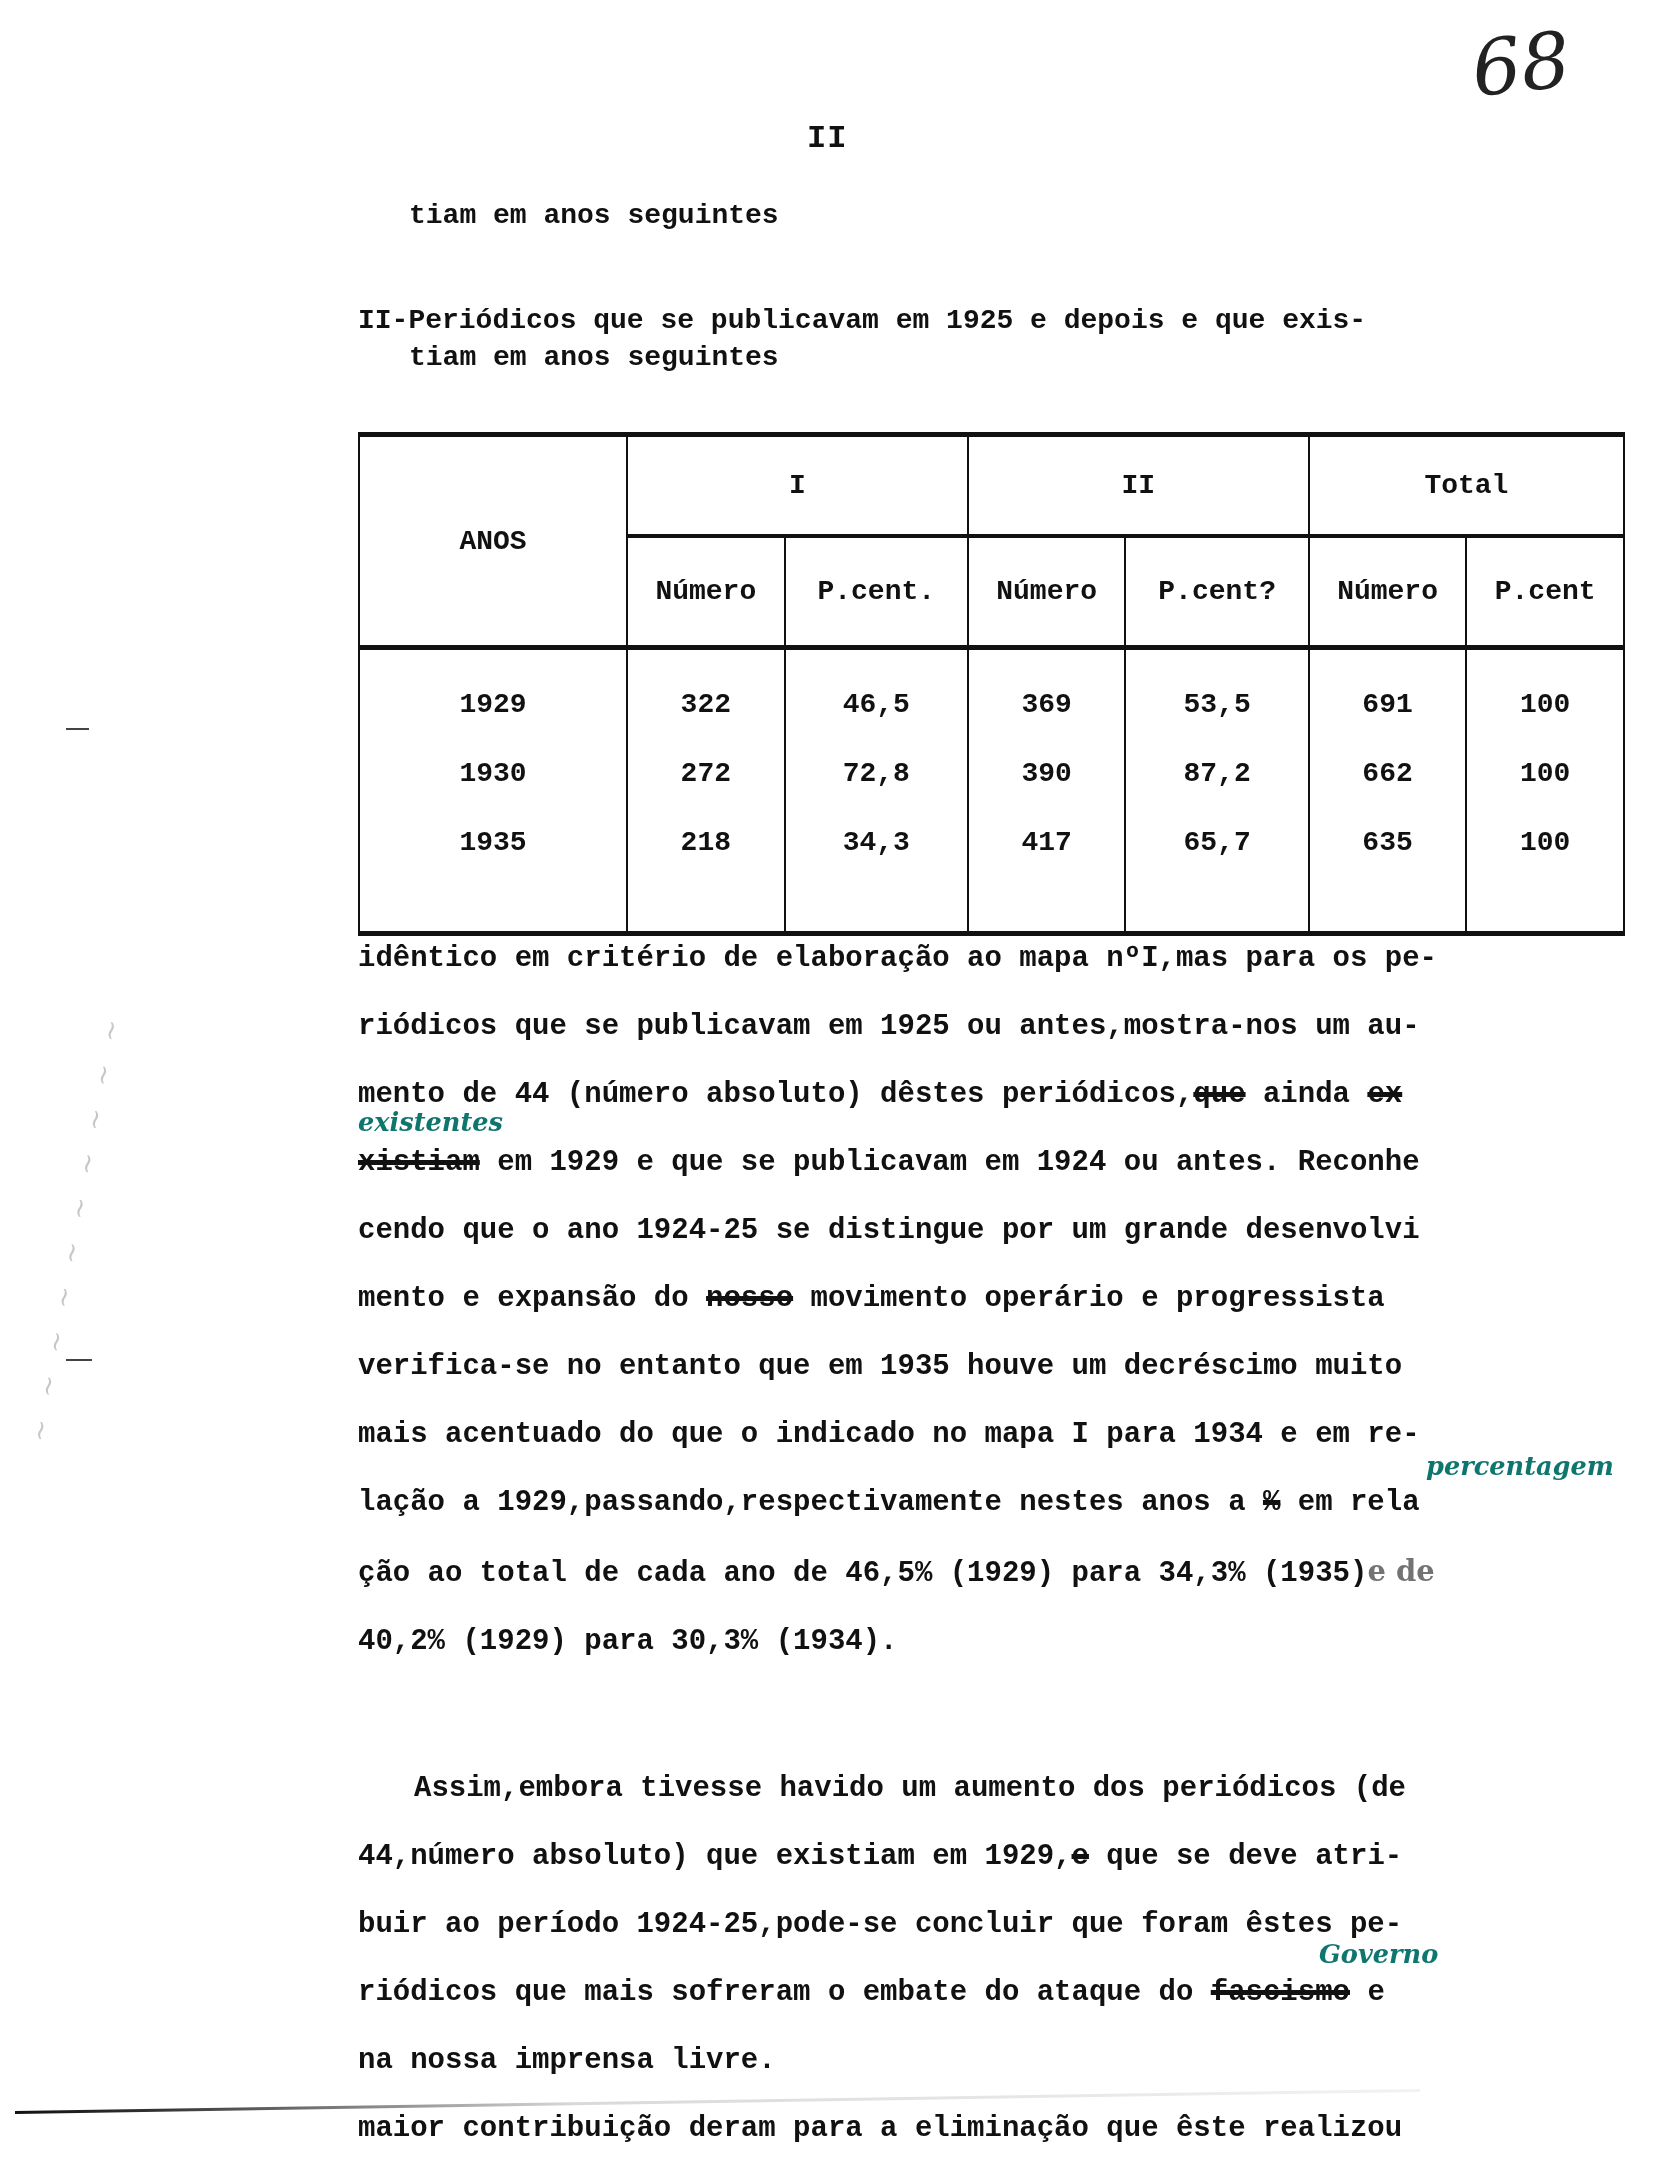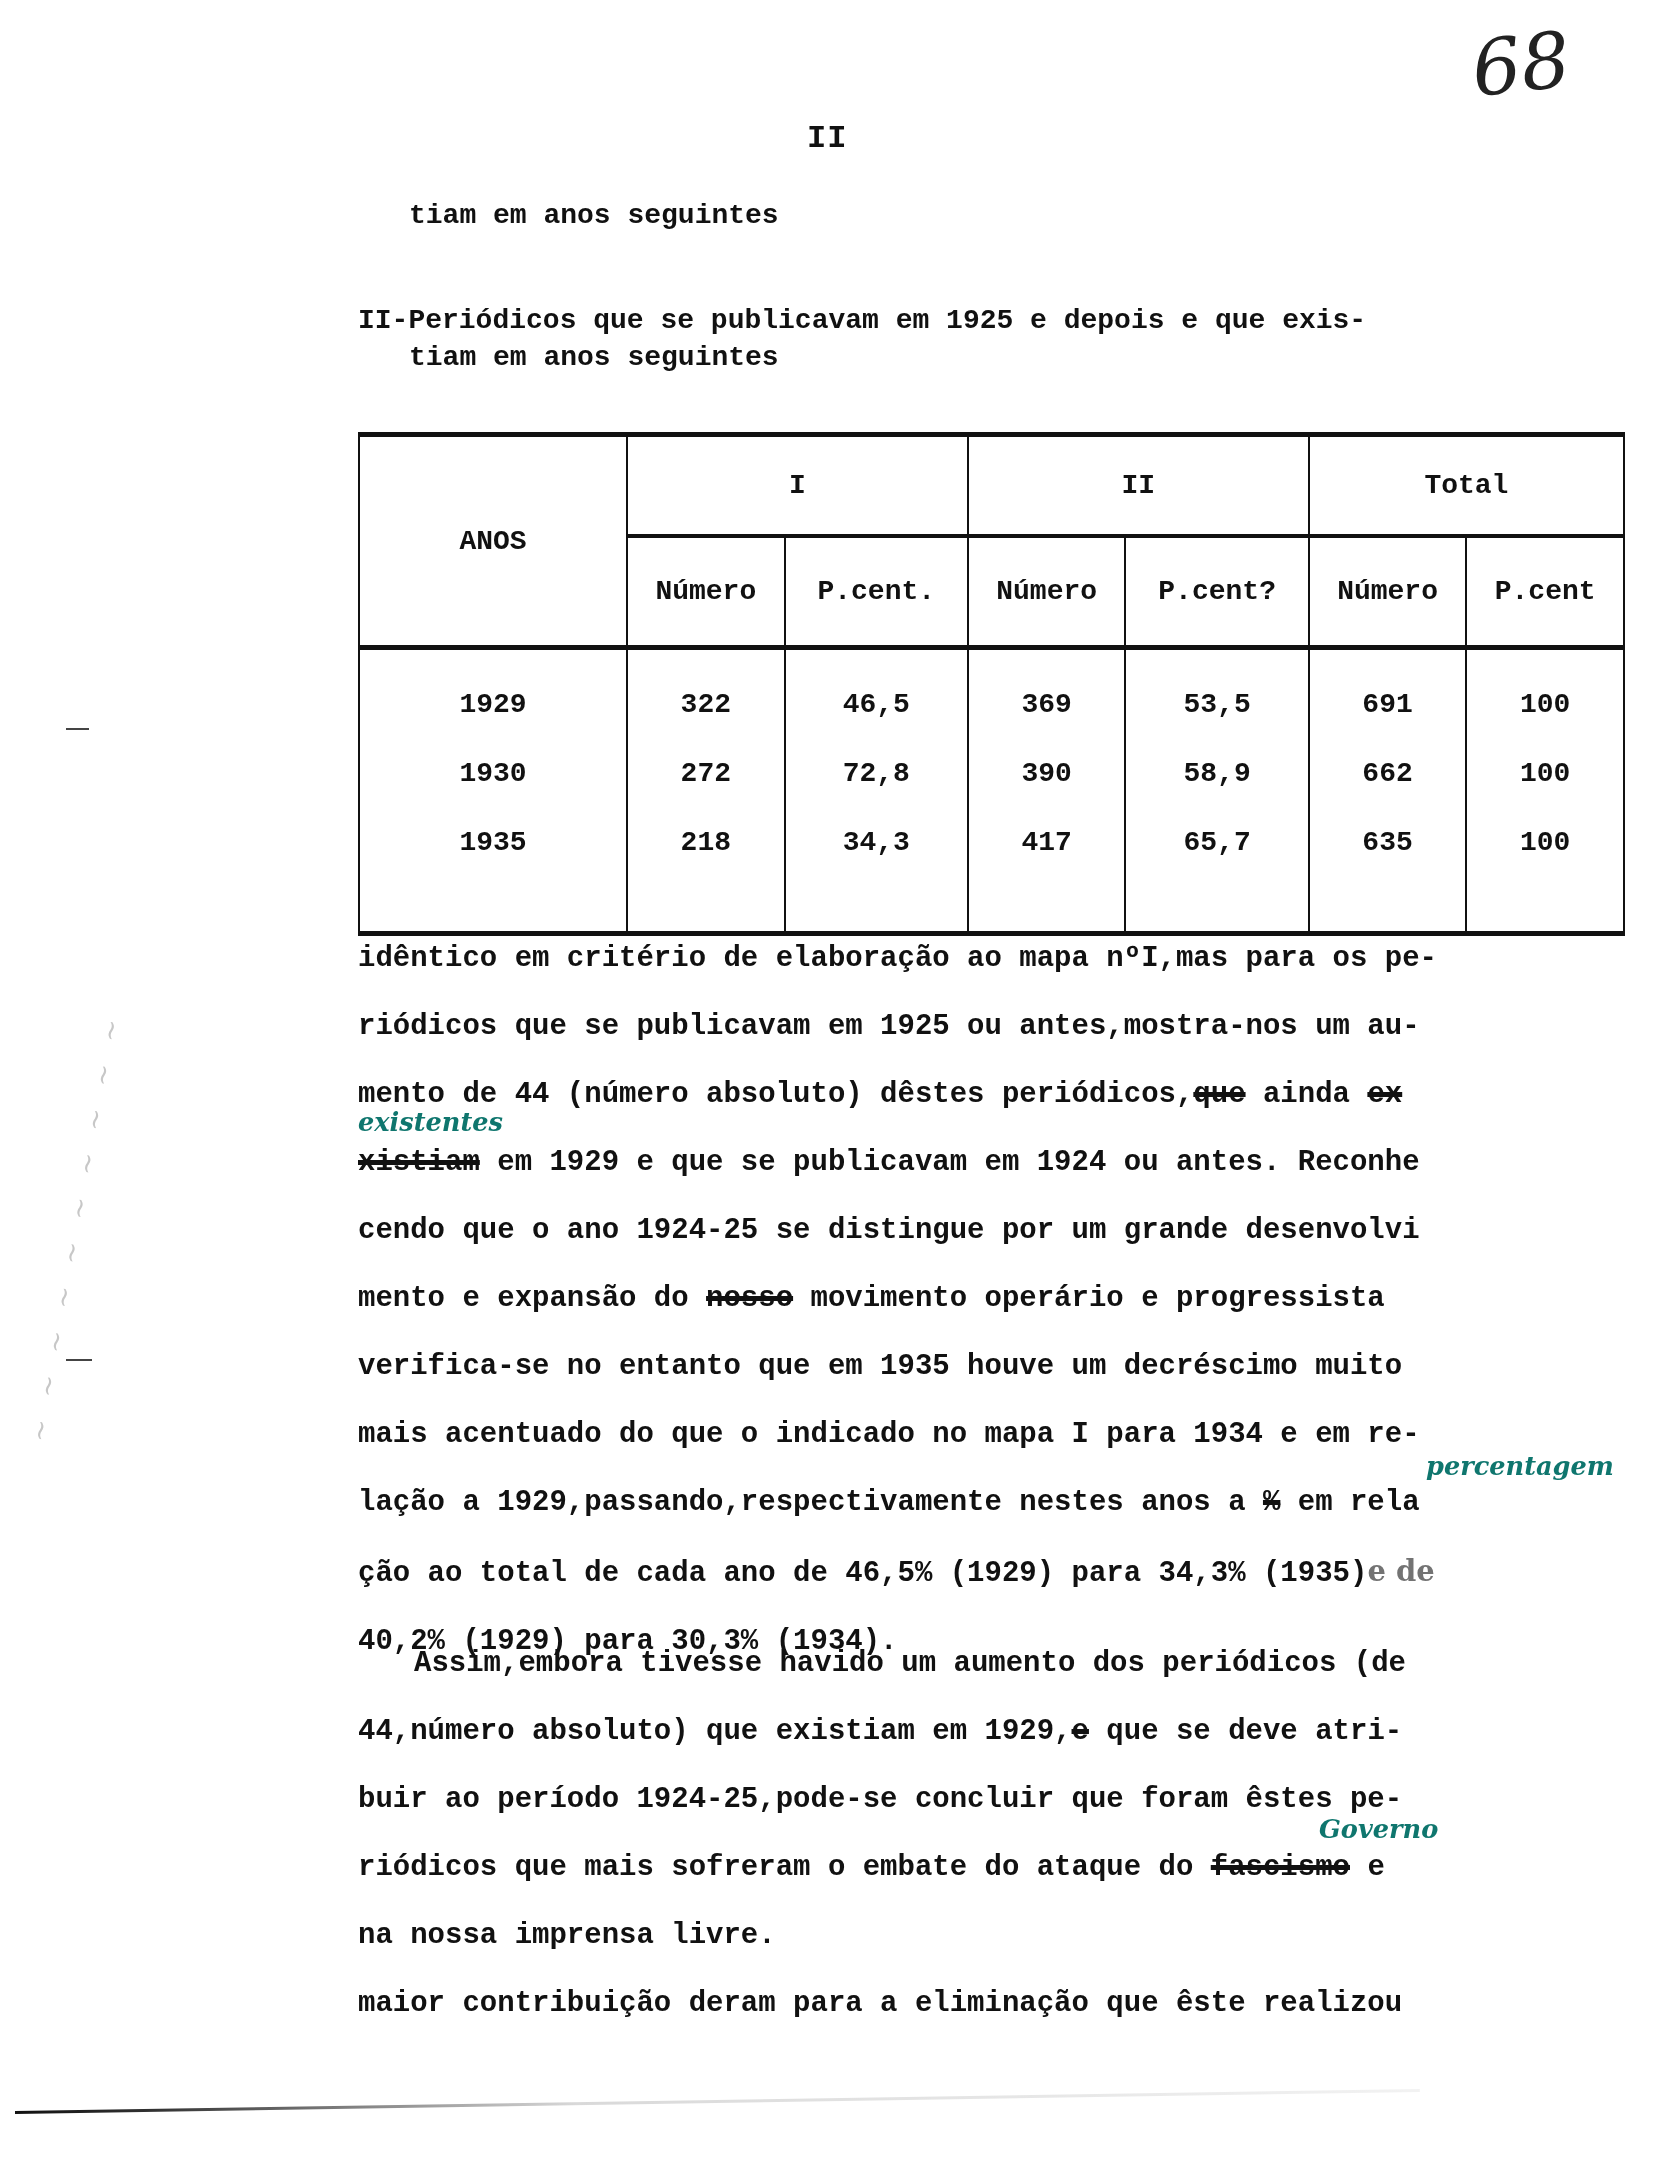--- a/index.html
+++ b/index.html
@@ -86,21 +86,21 @@
     table.data td.num { text-align: center; }
 
     .body-text {
       position: absolute;
       left: 358px;
       width: 1278px;
       font-size: 29px;
       line-height: 68px;
     }
     .para-1 { top: 925px; }
-    .para-2 { top: 1630px; }
+    .para-2 { top: 1755px; }
     .line { display: block; white-space: nowrap; position: relative; }
     .indent { padding-left: 56px; }
 
     .struck {
       text-decoration: line-through;
       text-decoration-thickness: 4.6px;
       text-decoration-color: #111;
     }
     .hand {
       font-family: "DejaVu Serif", serif;
@@ -178,21 +178,21 @@
       <td class="num">369</td>
       <td class="num">53,5</td>
       <td class="num">691</td>
       <td class="num">100</td>
     </tr>
     <tr>
       <td>1930</td>
       <td class="num">272</td>
       <td class="num">72,8</td>
       <td class="num">390</td>
-      <td class="num">58,9</td>
+      <td class="num">87,2</td>
       <td class="num">662</td>
       <td class="num">100</td>
     </tr>
     <tr>
       <td>1935</td>
       <td class="num">218</td>
       <td class="num">34,3</td>
       <td class="num">417</td>
       <td class="num">65,7</td>
       <td class="num">635</td>

